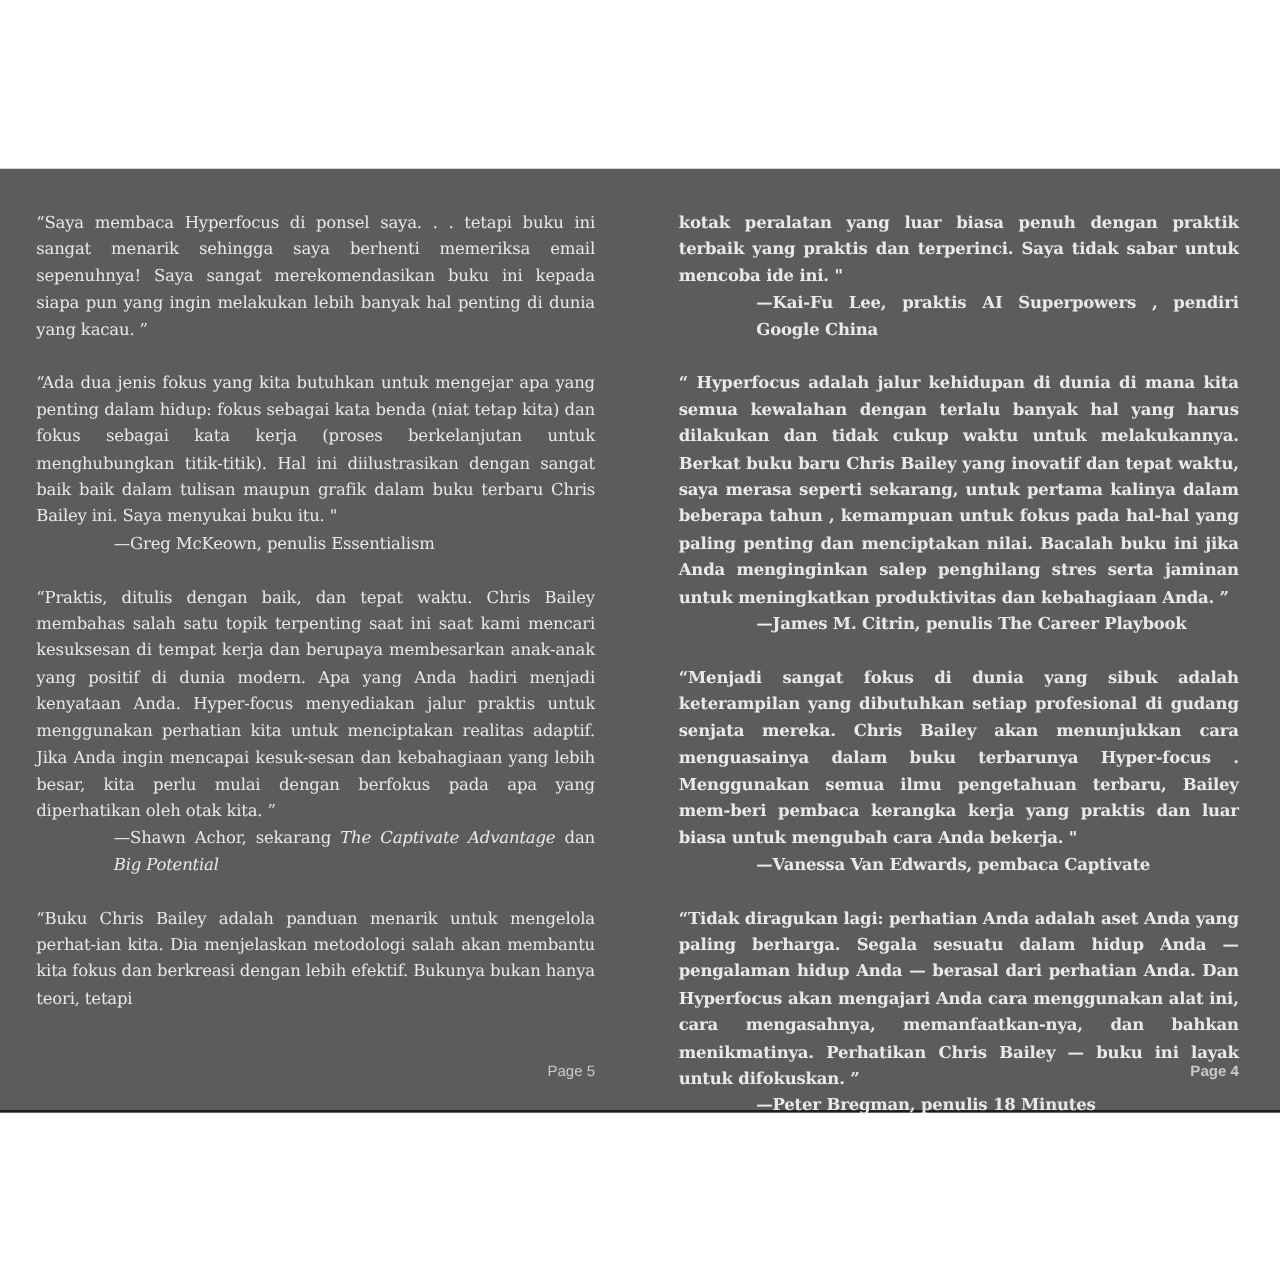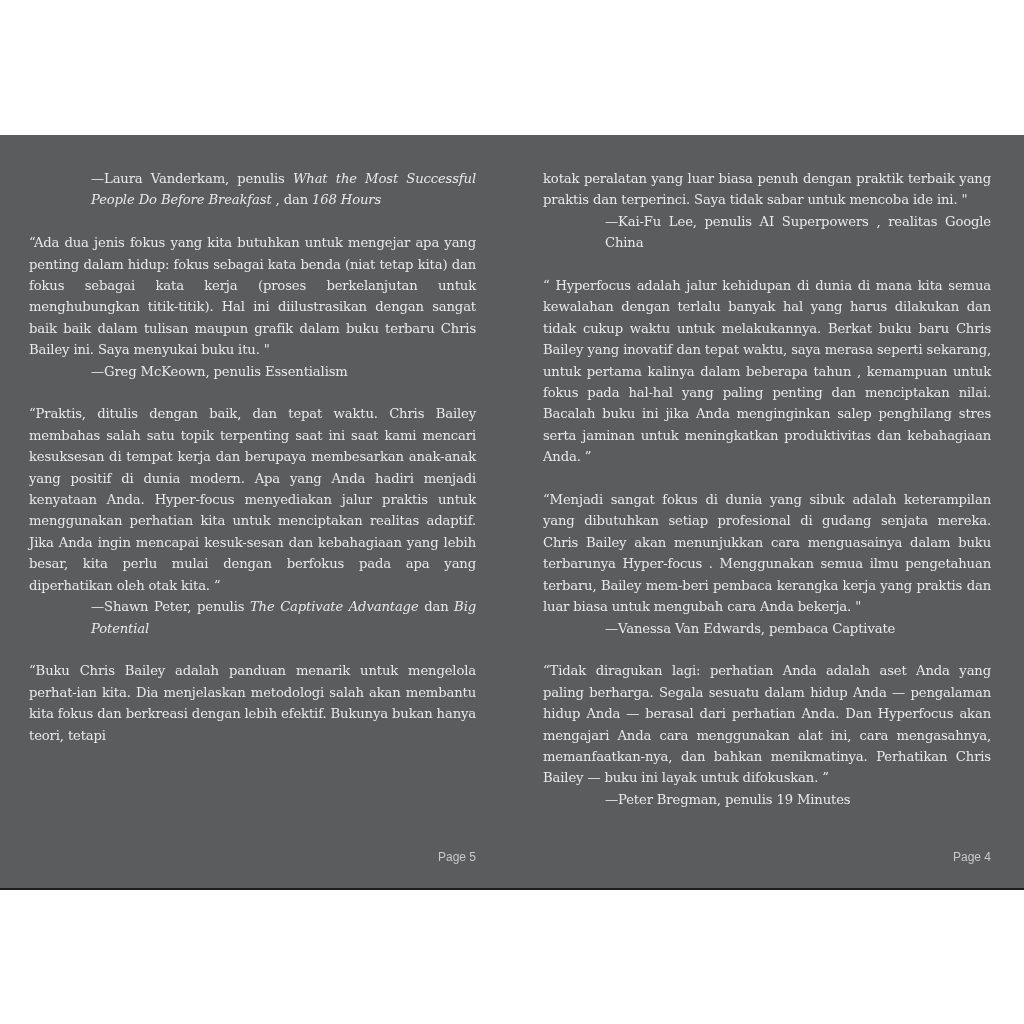--- a/index.html
+++ b/index.html
@@ -9,21 +9,21 @@
     }
     .reader {
       position: absolute; left: 0; top: 135px; width: 1024px; height: 753px;
       background: #5b5c5e;
       border-bottom: 2px solid #1e1e1e;
     }
     .page {
       position: absolute; top: 0; height: 753px;
     }
     .page.left { left: 29px; width: 447px; }
-    .page.right { left: 543px; width: 448px; }
+    .page.right { left: 543px; width: 448px; font-weight: bold; }
     .content {
       position: absolute; top: 33px; left: 0; right: 0;
       font-family: "DejaVu Serif", "Liberation Serif", serif;
       font-size: 13.2px; line-height: 21.4px;
       color: #e9e9e9;
       text-align: justify;
       letter-spacing: -0.15px;
     }
     .quote { margin: 0; }
     .attr {
@@ -39,51 +39,52 @@
     }
   </style>
 </head>
 <body>
 
 <div class="reader">
 
   <div class="page left">
     <div class="content">
       <div class="block">
-        <p class="attr"><span>—Laura Vanderkam, penulis </span><em>What the Most Successful People Do Before Breakfast</em><span> , dan </span><em>168 Hours</em></p>
+        <p class="quote">“Saya membaca Hyperfocus di ponsel saya. . . tetapi buku ini sangat menarik sehingga saya berhenti memeriksa email sepenuhnya! Saya sangat merekomendasikan buku ini kepada siapa pun yang ingin melakukan lebih banyak hal penting di dunia yang kacau. ”</p>
       </div>
       <div class="block">
         <p class="quote">“Ada dua jenis fokus yang kita butuhkan untuk mengejar apa yang penting dalam hidup: fokus sebagai kata benda (niat tetap kita) dan fokus sebagai kata kerja (proses berkelanjutan untuk menghubungkan titik-titik). Hal ini diilustrasikan dengan sangat baik baik dalam tulisan maupun grafik dalam buku terbaru Chris Bailey ini. Saya menyukai buku itu. "</p>
         <p class="attr">—Greg McKeown, penulis Essentialism</p>
       </div>
       <div class="block">
         <p class="quote">“Praktis, ditulis dengan baik, dan tepat waktu. Chris Bailey membahas salah satu topik terpenting saat ini saat kami mencari kesuksesan di tempat kerja dan berupaya membesarkan anak-anak yang positif di dunia modern. Apa yang Anda hadiri menjadi kenyataan Anda. Hyper-focus menyediakan jalur praktis untuk menggunakan perhatian kita untuk menciptakan realitas adaptif. Jika Anda ingin mencapai kesuk-sesan dan kebahagiaan yang lebih besar, kita perlu mulai dengan berfokus pada apa yang diperhatikan oleh otak kita. ”</p>
-        <p class="attr"><span>—Shawn Peter, penulis </span><em>The Captivate Advantage</em><span> dan </span><em>Big Potential</em></p>
+        <p class="attr"><span>—Shawn Achor, sekarang </span><em>The Captivate Advantage</em><span> dan </span><em>Big Potential</em></p>
       </div>
       <div class="block">
         <p class="quote">“Buku Chris Bailey adalah panduan menarik untuk mengelola perhat-ian kita. Dia menjelaskan metodologi salah akan membantu kita fokus dan berkreasi dengan lebih efektif. Bukunya bukan hanya teori, tetapi</p>
       </div>
     </div>
     <div class="page-num">Page 5</div>
   </div>
 
   <div class="page right">
     <div class="content">
       <div class="block">
         <p class="quote">kotak peralatan yang luar biasa penuh dengan praktik terbaik yang praktis dan terperinci. Saya tidak sabar untuk mencoba ide ini. "</p>
-        <p class="attr">—Kai-Fu Lee, penulis AI Superpowers , realitas Google China</p>
+        <p class="attr">—Kai-Fu Lee, praktis AI Superpowers , pendiri Google China</p>
       </div>
       <div class="block">
         <p class="quote">“ Hyperfocus adalah jalur kehidupan di dunia di mana kita semua kewalahan dengan terlalu banyak hal yang harus dilakukan dan tidak cukup waktu untuk melakukannya. Berkat buku baru Chris Bailey yang inovatif dan tepat waktu, saya merasa seperti sekarang, untuk pertama kalinya dalam beberapa tahun , kemampuan untuk fokus pada hal-hal yang paling penting dan menciptakan nilai. Bacalah buku ini jika Anda menginginkan salep penghilang stres serta jaminan untuk meningkatkan produktivitas dan kebahagiaan Anda. ”</p>
+        <p class="attr">—James M. Citrin, penulis The Career Playbook</p>
       </div>
       <div class="block">
         <p class="quote">“Menjadi sangat fokus di dunia yang sibuk adalah keterampilan yang dibutuhkan setiap profesional di gudang senjata mereka. Chris Bailey akan menunjukkan cara menguasainya dalam buku terbarunya Hyper-focus . Menggunakan semua ilmu pengetahuan terbaru, Bailey mem-beri pembaca kerangka kerja yang praktis dan luar biasa untuk mengubah cara Anda bekerja. "</p>
         <p class="attr">—Vanessa Van Edwards, pembaca Captivate</p>
       </div>
       <div class="block">
         <p class="quote">“Tidak diragukan lagi: perhatian Anda adalah aset Anda yang paling berharga. Segala sesuatu dalam hidup Anda — pengalaman hidup Anda — berasal dari perhatian Anda. Dan Hyperfocus akan mengajari Anda cara menggunakan alat ini, cara mengasahnya, memanfaatkan-nya, dan bahkan menikmatinya. Perhatikan Chris Bailey — buku ini layak untuk difokuskan. ”</p>
-        <p class="attr">—Peter Bregman, penulis 19 Minutes</p>
+        <p class="attr">—Peter Bregman, penulis 18 Minutes</p>
       </div>
     </div>
     <div class="page-num">Page 4</div>
   </div>
 
 </div>
 
 </body></html>

